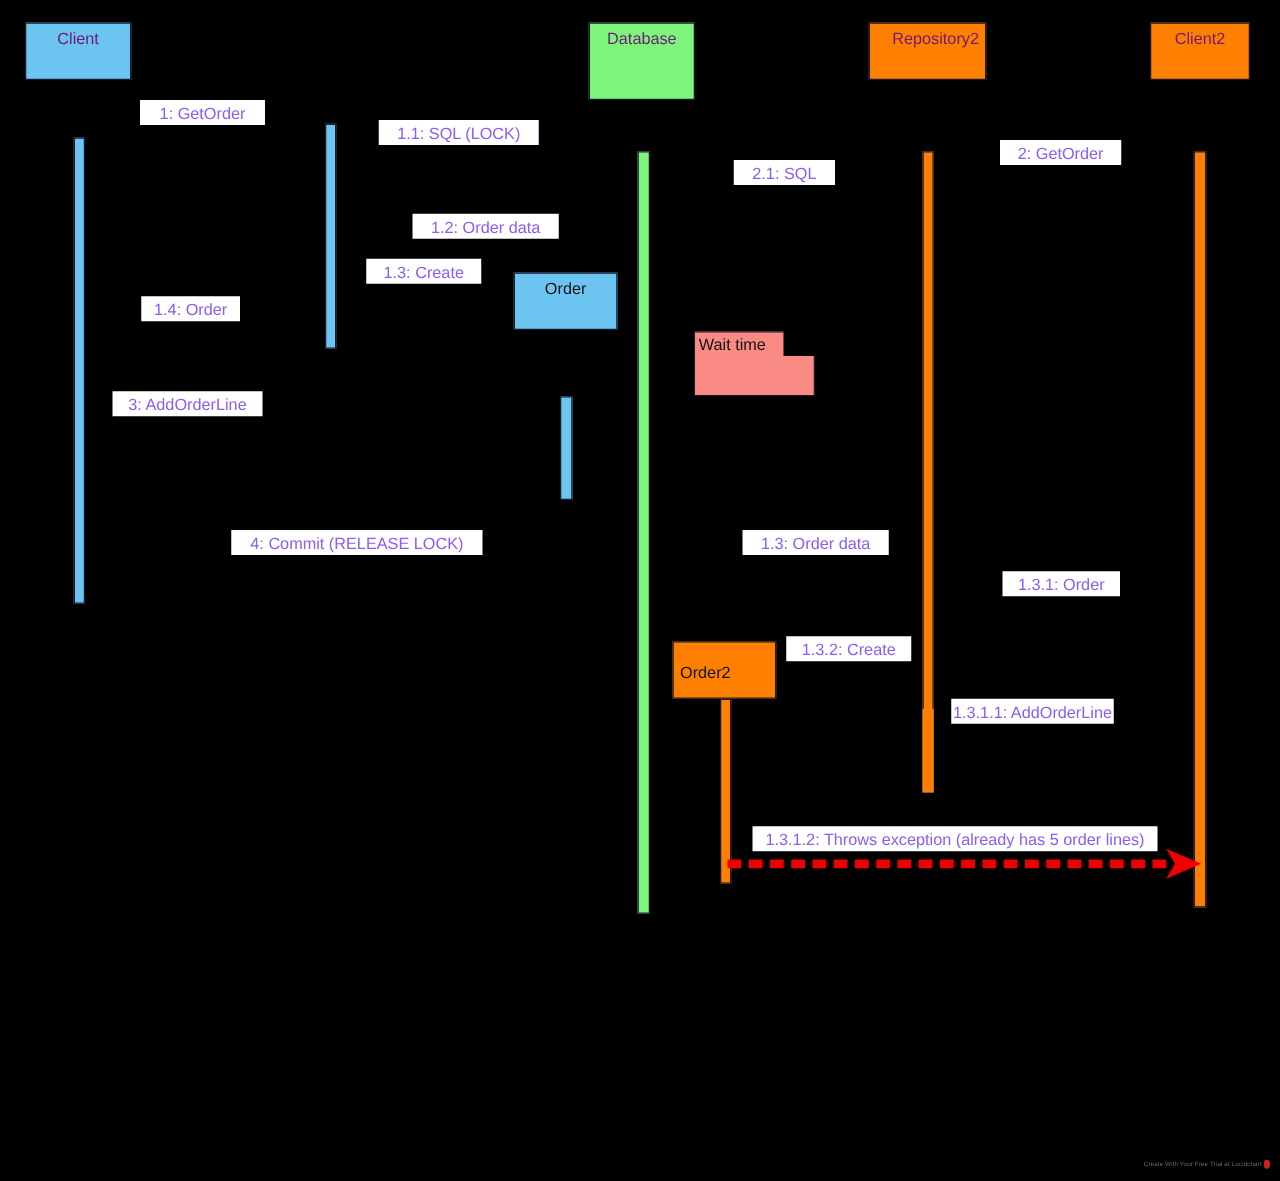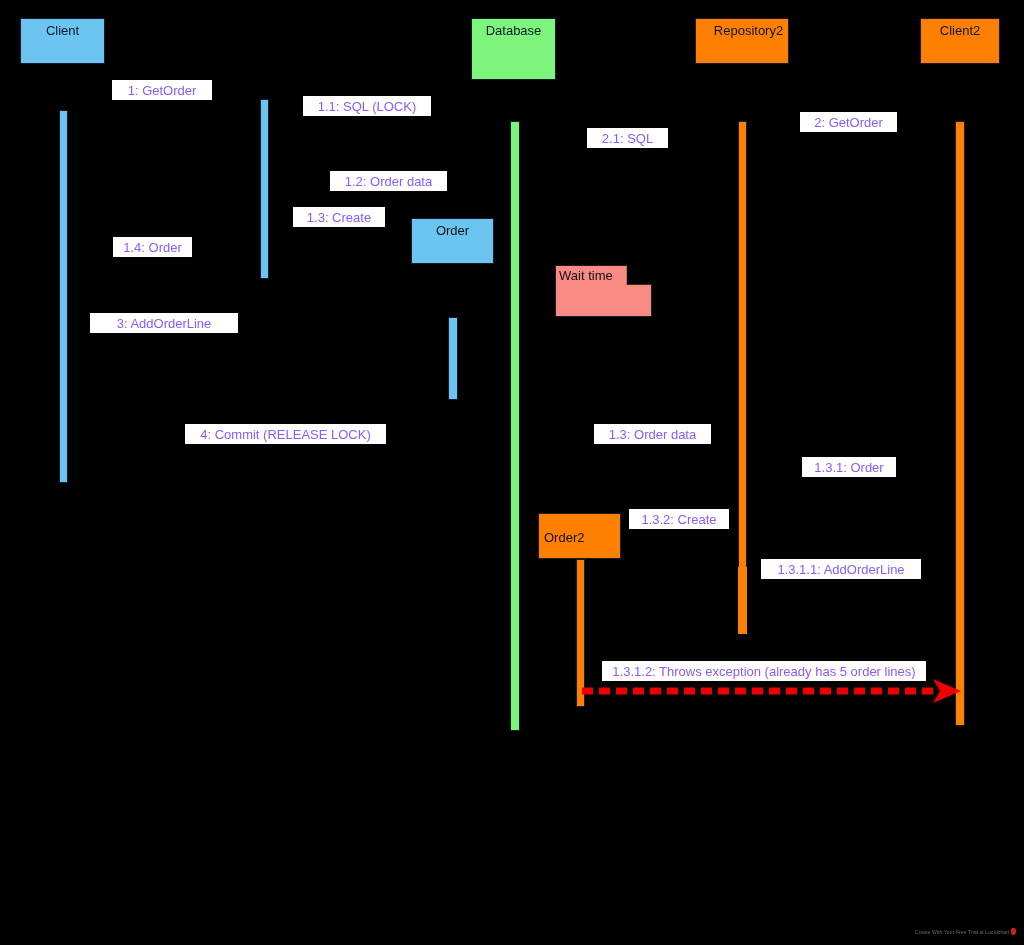--- a/index.html
+++ b/index.html
@@ -21,21 +21,21 @@
     position: absolute;
     box-sizing: border-box;
     border: 1px solid #1a1a2e;
     display: flex;
     justify-content: center;
     align-items: flex-start;
     padding-top: 4px;
   }
   .participant .plabel {
     font-size: 13px;
-    color: #0f172a;
+    color: #701a75;
     line-height: 16px;
     white-space: nowrap;
   }
   
   .objectbox {
     position: absolute;
     box-sizing: border-box;
     border: 1px solid #1a1a2e;
     display: flex;
     justify-content: center;
@@ -199,41 +199,41 @@
   </div>
 
   <div class="msg" style="left:293px; top:207px; width:92px;">
     <span>1.3: Create</span>
   </div>
 
   <div class="msg" style="left:113px; top:237px; width:79px;">
     <span>1.4: Order</span>
   </div>
 
-  <div class="msg" style="left:90px; top:313px; width:148px;">
+  <div class="msg" style="left:90px; top:313px; width:120px;">
     <span>3: AddOrderLine</span>
   </div>
 
   <div class="msg" style="left:185px; top:424px; width:201px;">
     <span>4: Commit (RELEASE LOCK)</span>
   </div>
 
   <div class="msg" style="left:594px; top:424px; width:117px;">
     <span>1.3: Order data</span>
   </div>
 
   <div class="msg" style="left:802px; top:457px; width:94px;">
     <span>1.3.1: Order</span>
   </div>
 
   <div class="msg" style="left:629px; top:509px; width:100px;">
     <span>1.3.2: Create</span>
   </div>
 
-  <div class="msg" style="left:761px; top:559px; width:160px;align-items:flex-end;">
+  <div class="msg" style="left:761px; top:559px; width:130px;align-items:flex-end;">
     <span>1.3.1.1: AddOrderLine</span>
   </div>
 
   <div class="msg" style="left:602px; top:661px; width:324px;">
     <span>1.3.1.2: Throws exception (already has 5 order lines)</span>
   </div>
 
   <svg class="exc-arrow" style="left:578px; top:676px;" width="392" height="30" viewBox="0 0 392 30">
     <line x1="4" y1="15" x2="360" y2="15" stroke="#EE0000" stroke-width="7" stroke-dasharray="11 6"></line>
     <polygon points="355,3 383,15 355,27 362,15" fill="#EE0000"></polygon>

